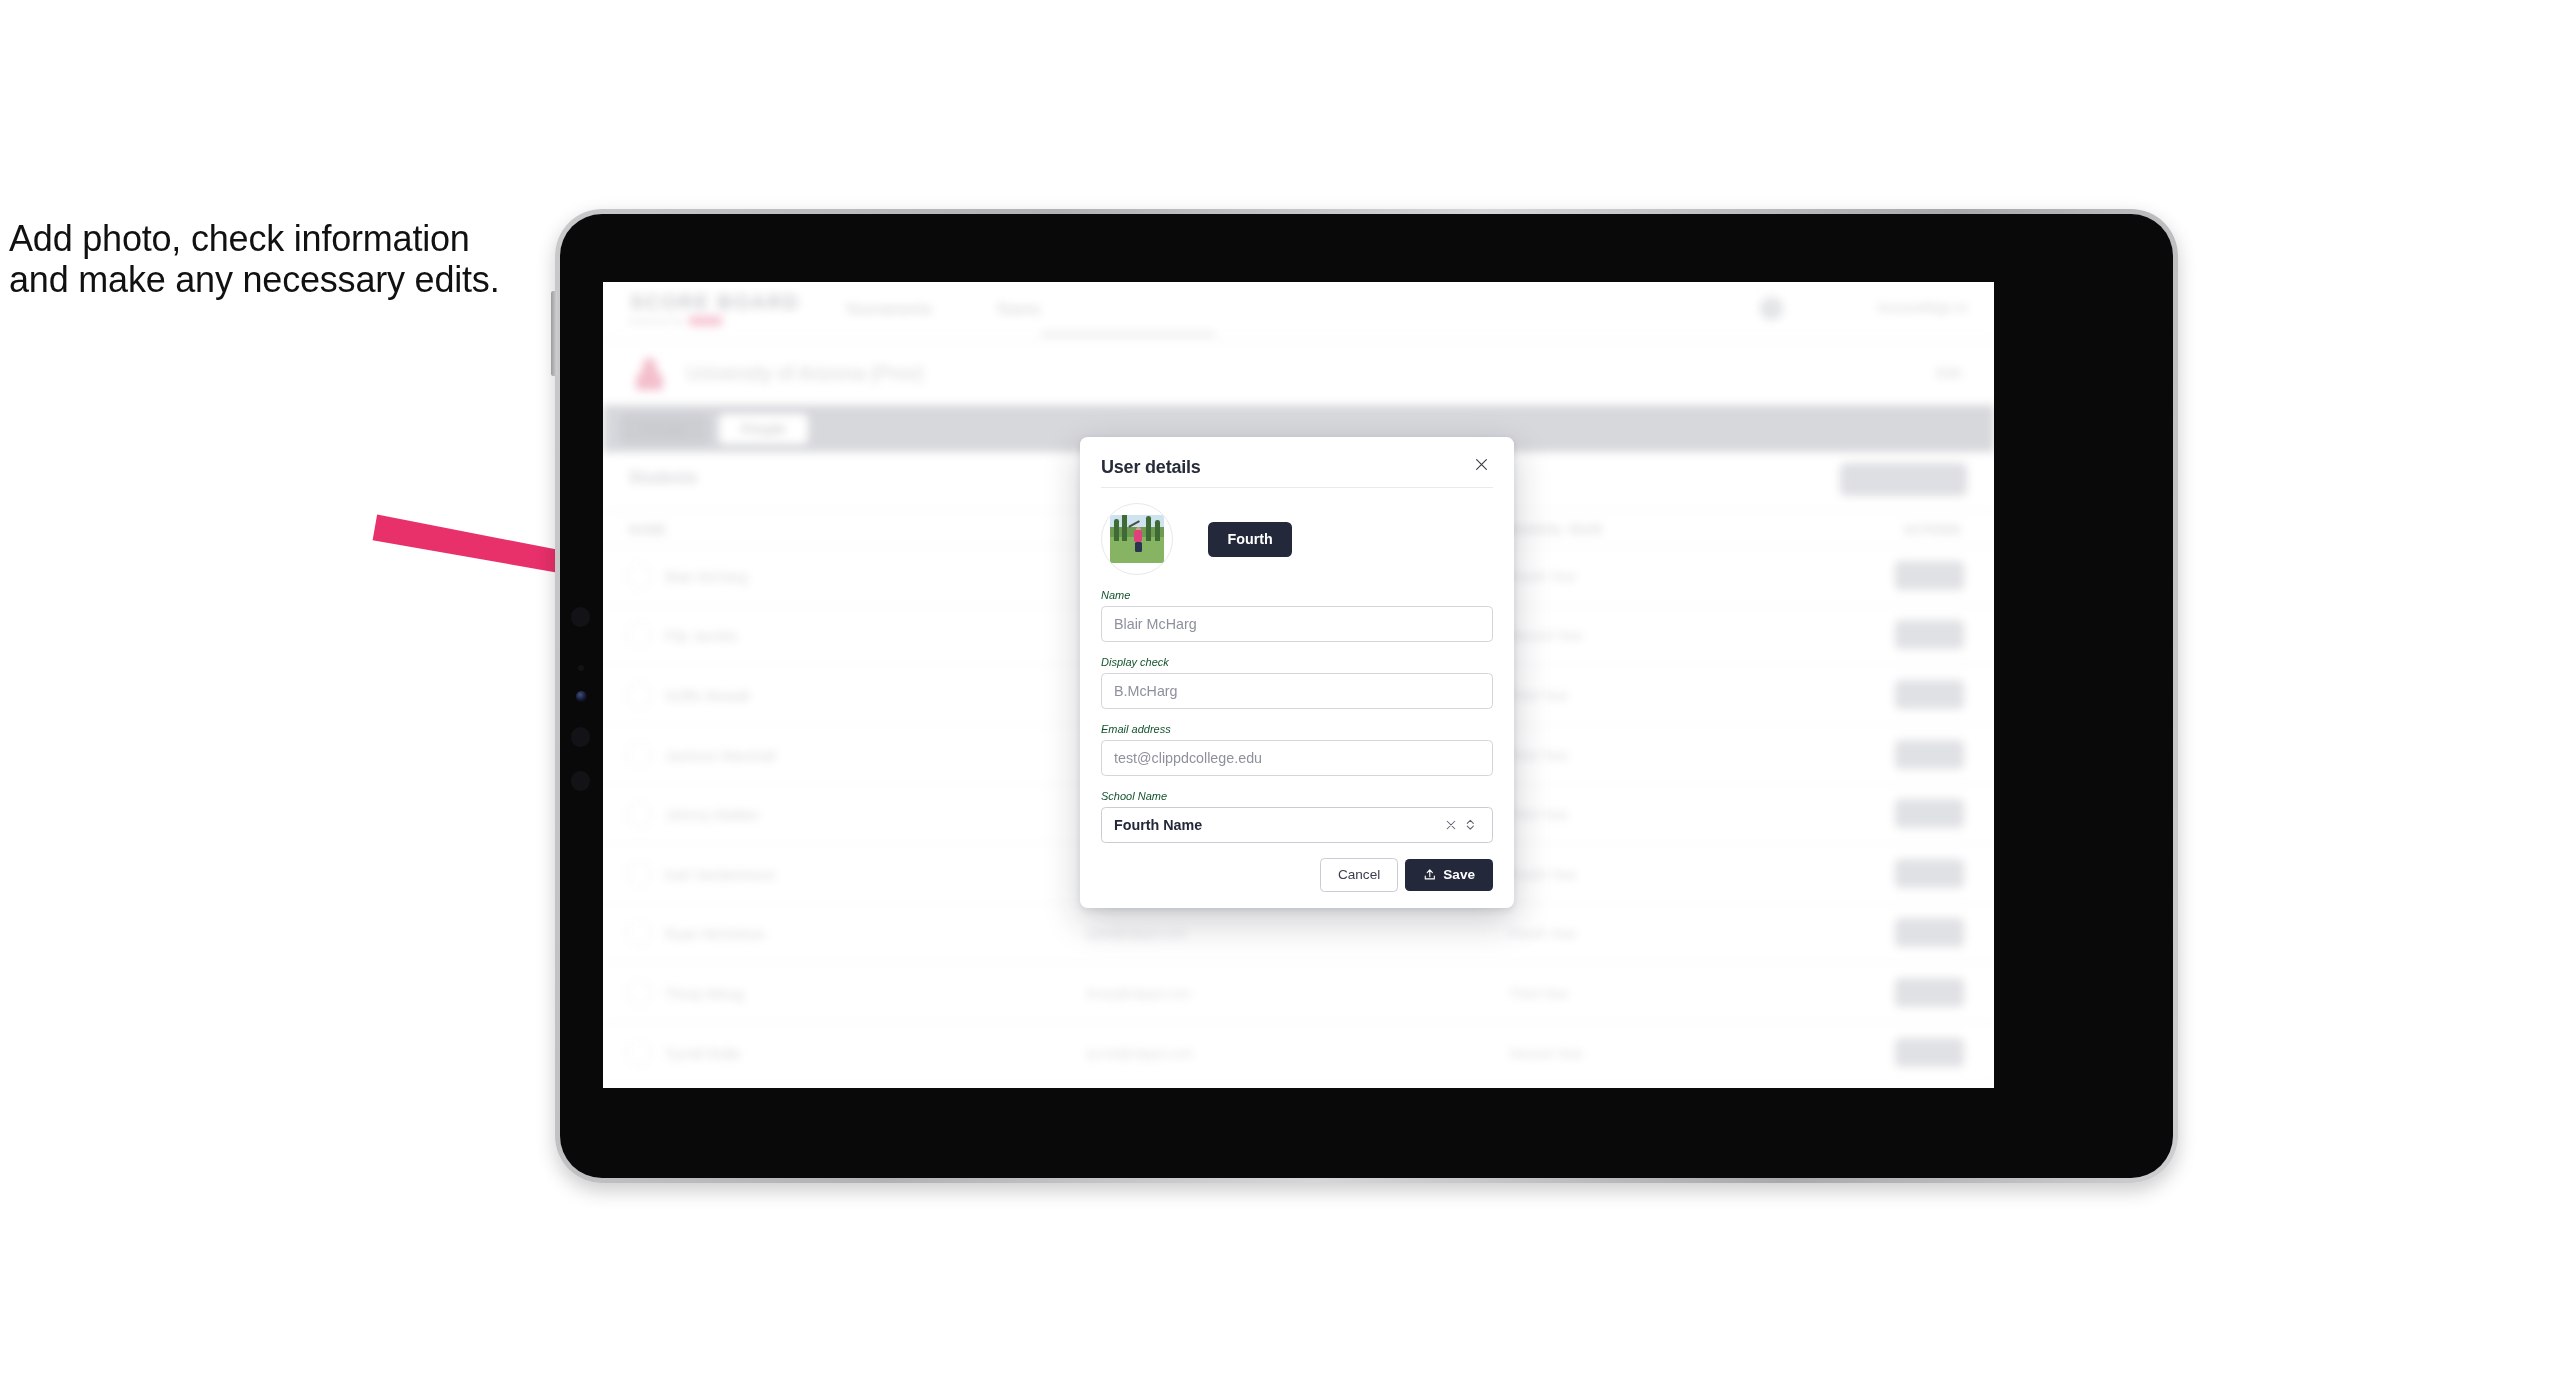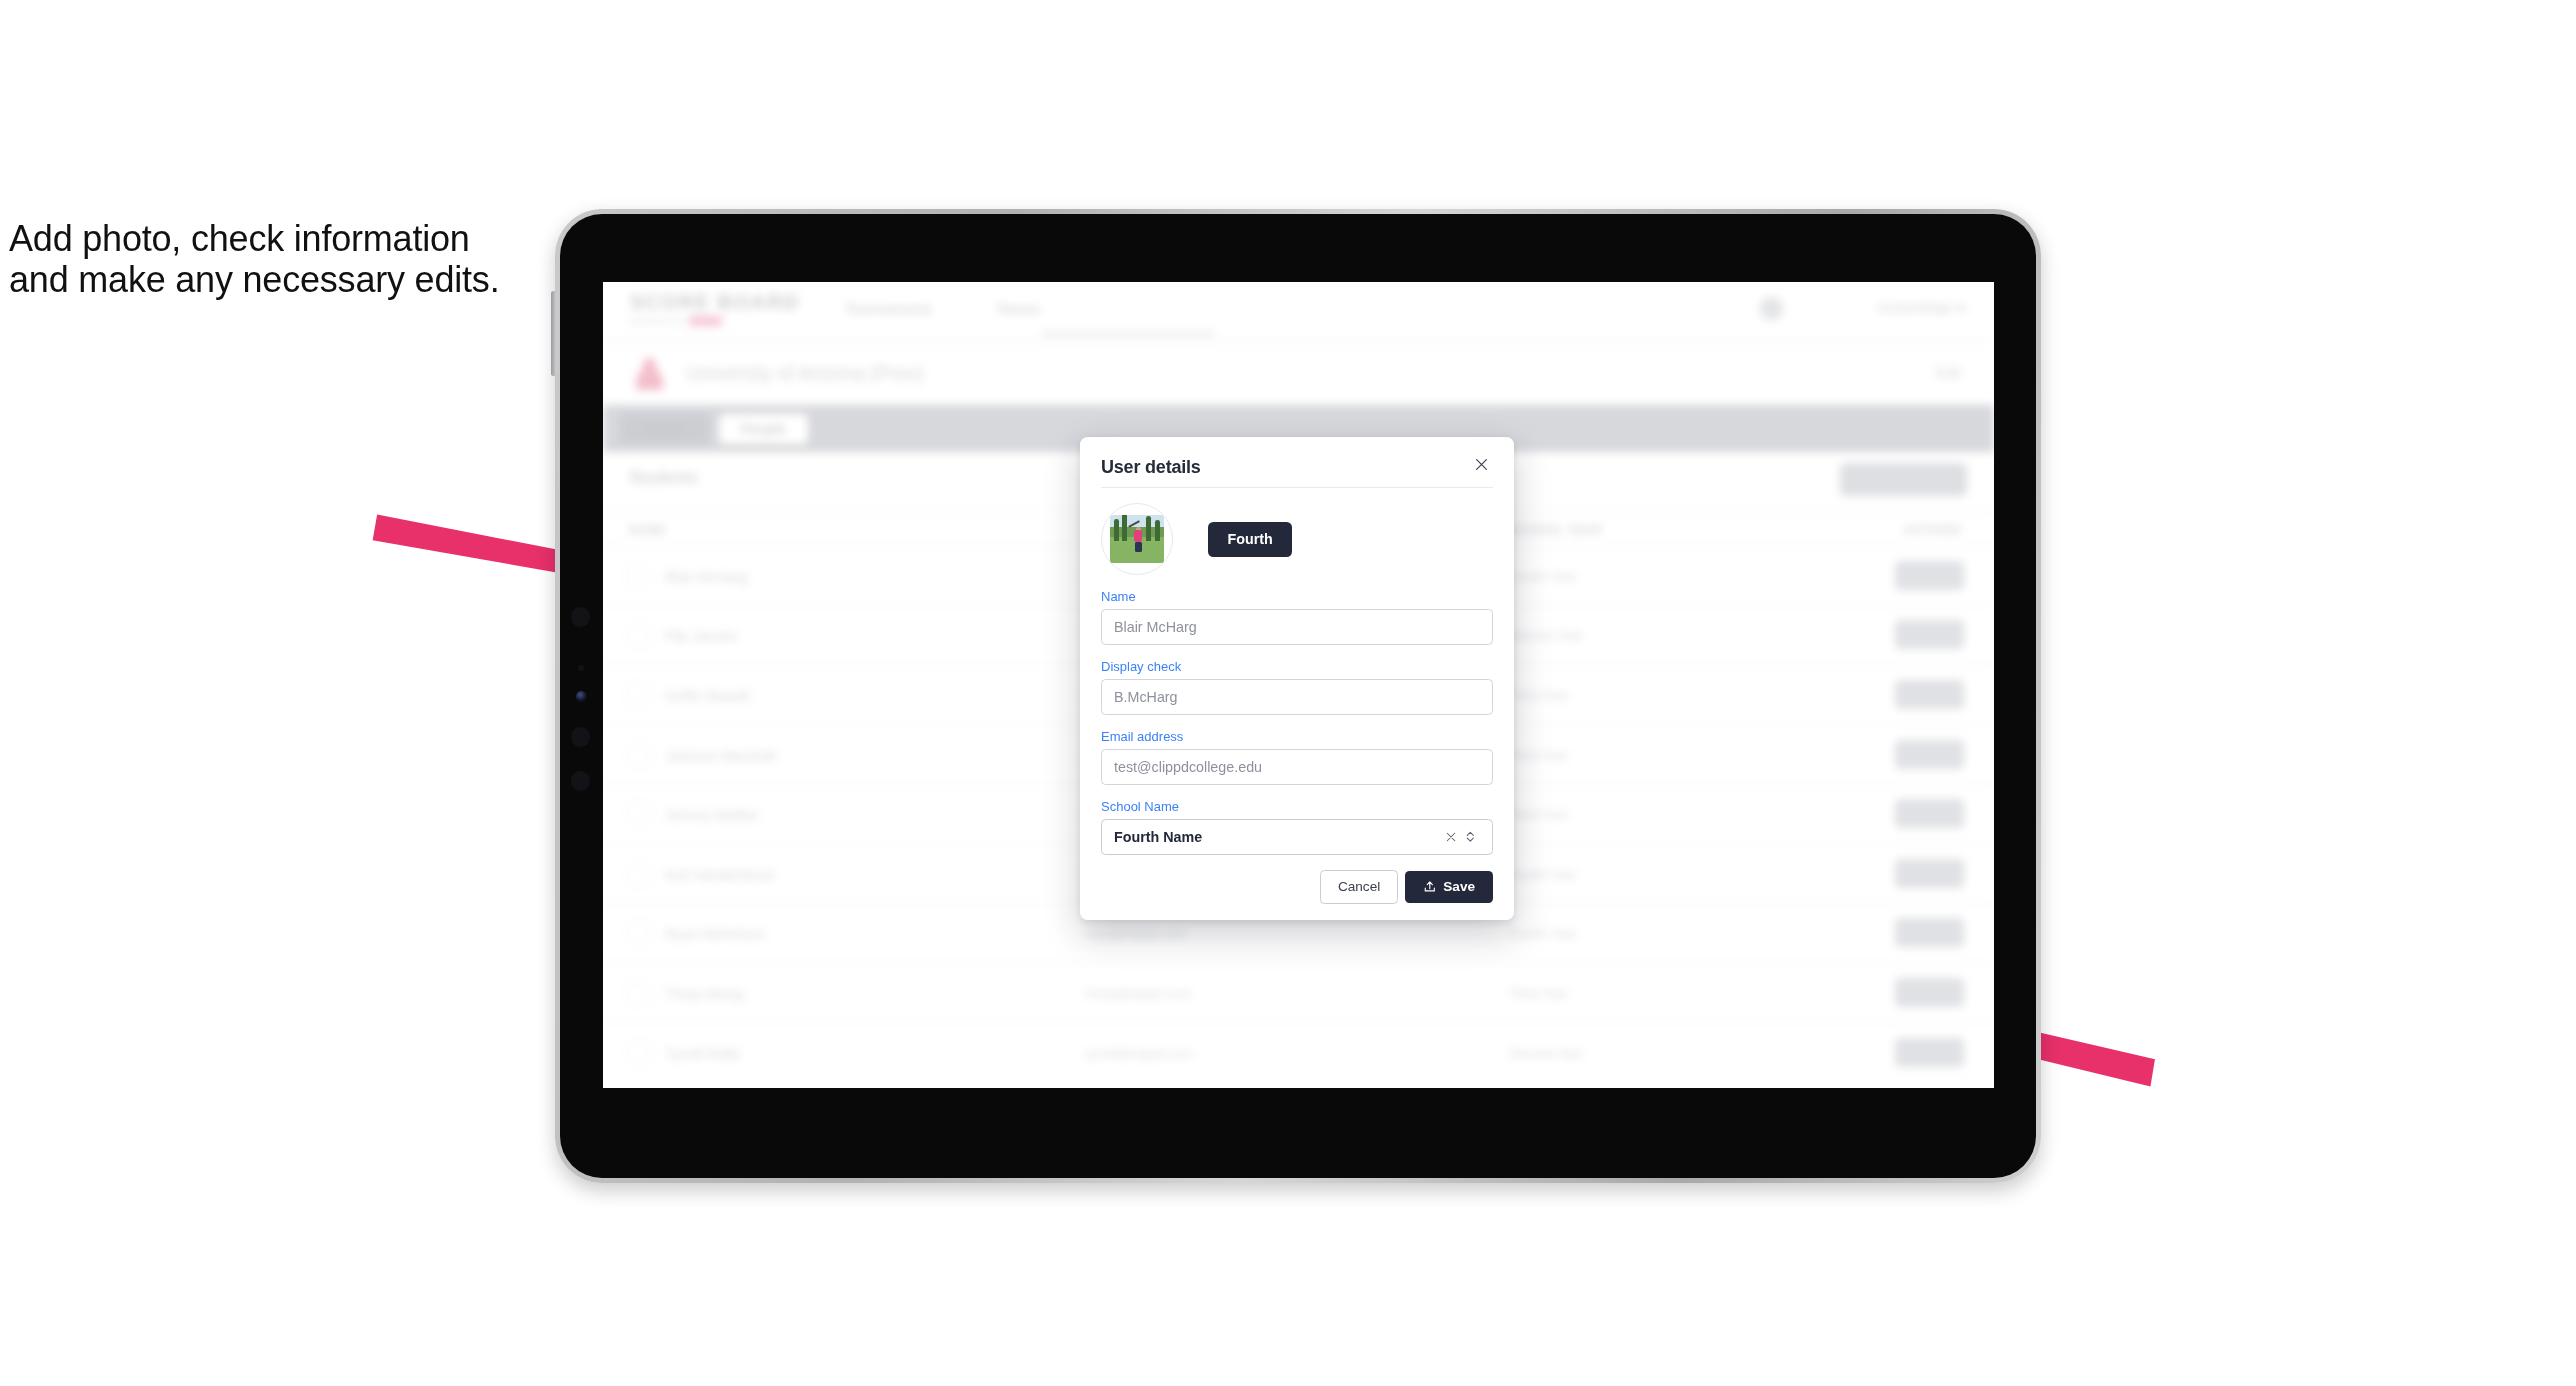--- a/index.html
+++ b/index.html
@@ -51,21 +51,21 @@
     pointer-events: none;
   }
   #arrow-left-svg  { left: 377px;  top: 513px;  width: 702px; height: 166px; }
   #arrow-right-svg { left: 1502px; top: 868px; width: 649px; height: 226px; }
 
   
   #tablet {
     position: absolute;
     left: 555px;
     top: 209px;
-    width: 1486px;
+    width: 1623px;
     height: 974px;
   }
   #tablet-outer {
     position: absolute;
     inset: 0;
     background: linear-gradient(100deg,#c9c9cb 0%, #b2b2b5 28%, #d6d6d8 52%, #a9a9ac 78%, #cfcfd1 100%);
     border-radius: 47px;
     box-shadow: 0 7.5px 19.6px rgba(0,0,0,0.20);
   }
   #tablet-bezel {
@@ -318,24 +318,25 @@
     font-weight: 600;
     padding: 9.8px 19.6px;
     border: none;
     border-radius: 5.3px;
     cursor:pointer;
     font-family:"Liberation Sans", sans-serif;
   }
 
   .field-group { margin-top: 13.6px; }
   .field-label {
-    font-size: 13px;
-    color: #3b82f6;
+    font-size: 11px;
+    color: #14532d;
     margin-bottom: 5.3px;
     display:block;
+    font-style:italic;
   }
   .field-input {
     width: 100%;
     height: 36px;
     border: 0.8px solid #d3d5db;
     border-radius: 4.5px;
     background:#ffffff;
     padding: 0 12px;
     font-size: 14.3px;
     color: #8d919c;

